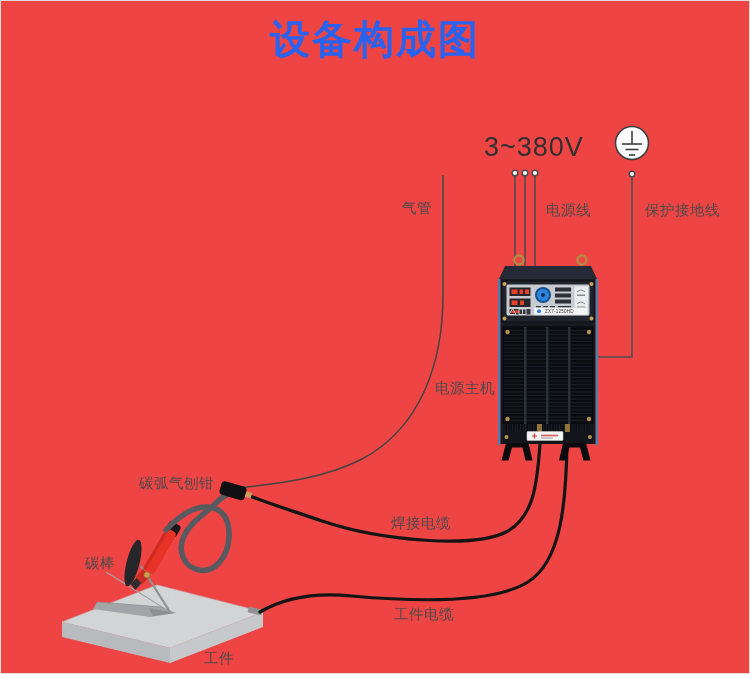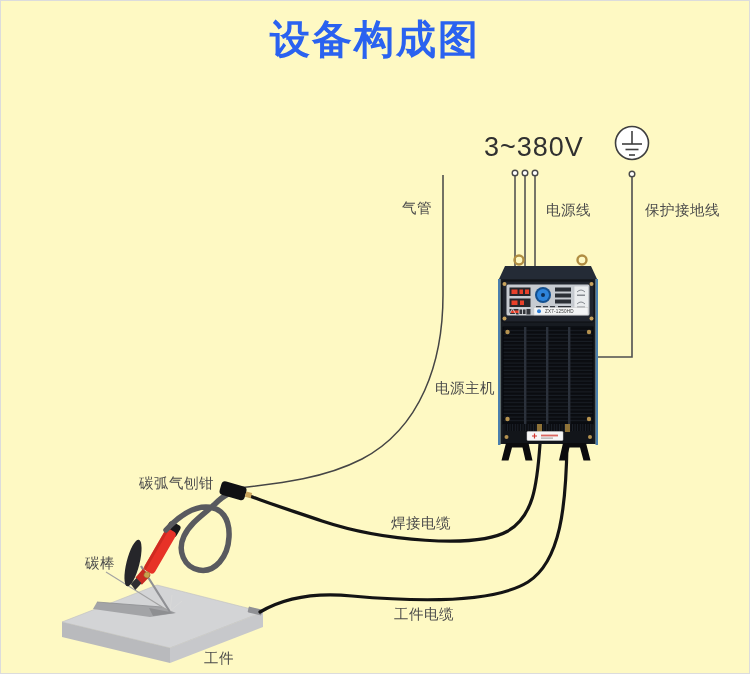--- a/index.html
+++ b/index.html
@@ -1,17 +1,17 @@
 <!DOCTYPE html>
 <html><head>
 <meta charset="utf-8">
 <style>
   html,body{margin:0;padding:0;background:#fff;}
   .page{
-    position:relative;width:750px;height:674px;background:#fef9c3;
+    position:relative;width:750px;height:674px;background:#ef4444;
     border:1px solid #dcdcdc;box-sizing:border-box;overflow:hidden;
     font-family:"Liberation Sans",sans-serif;
   }
   svg{position:absolute;top:0;left:0;}
   .title{font-family:"Liberation Sans",sans-serif;font-size:40px;font-weight:bold;fill:#2a62f0;letter-spacing:2px;}
   .voltage{font-family:"Liberation Sans",sans-serif;font-size:27px;fill:#303030;letter-spacing:1px;}
   .lbl{font-family:"Liberation Sans",sans-serif;font-size:14.5px;fill:#4b4b4b;letter-spacing:0.5px;}
   .model{font-family:"Liberation Sans",sans-serif;font-size:4.6px;fill:#3a3a3a;letter-spacing:0.2px;}
 </style>
 </head>

